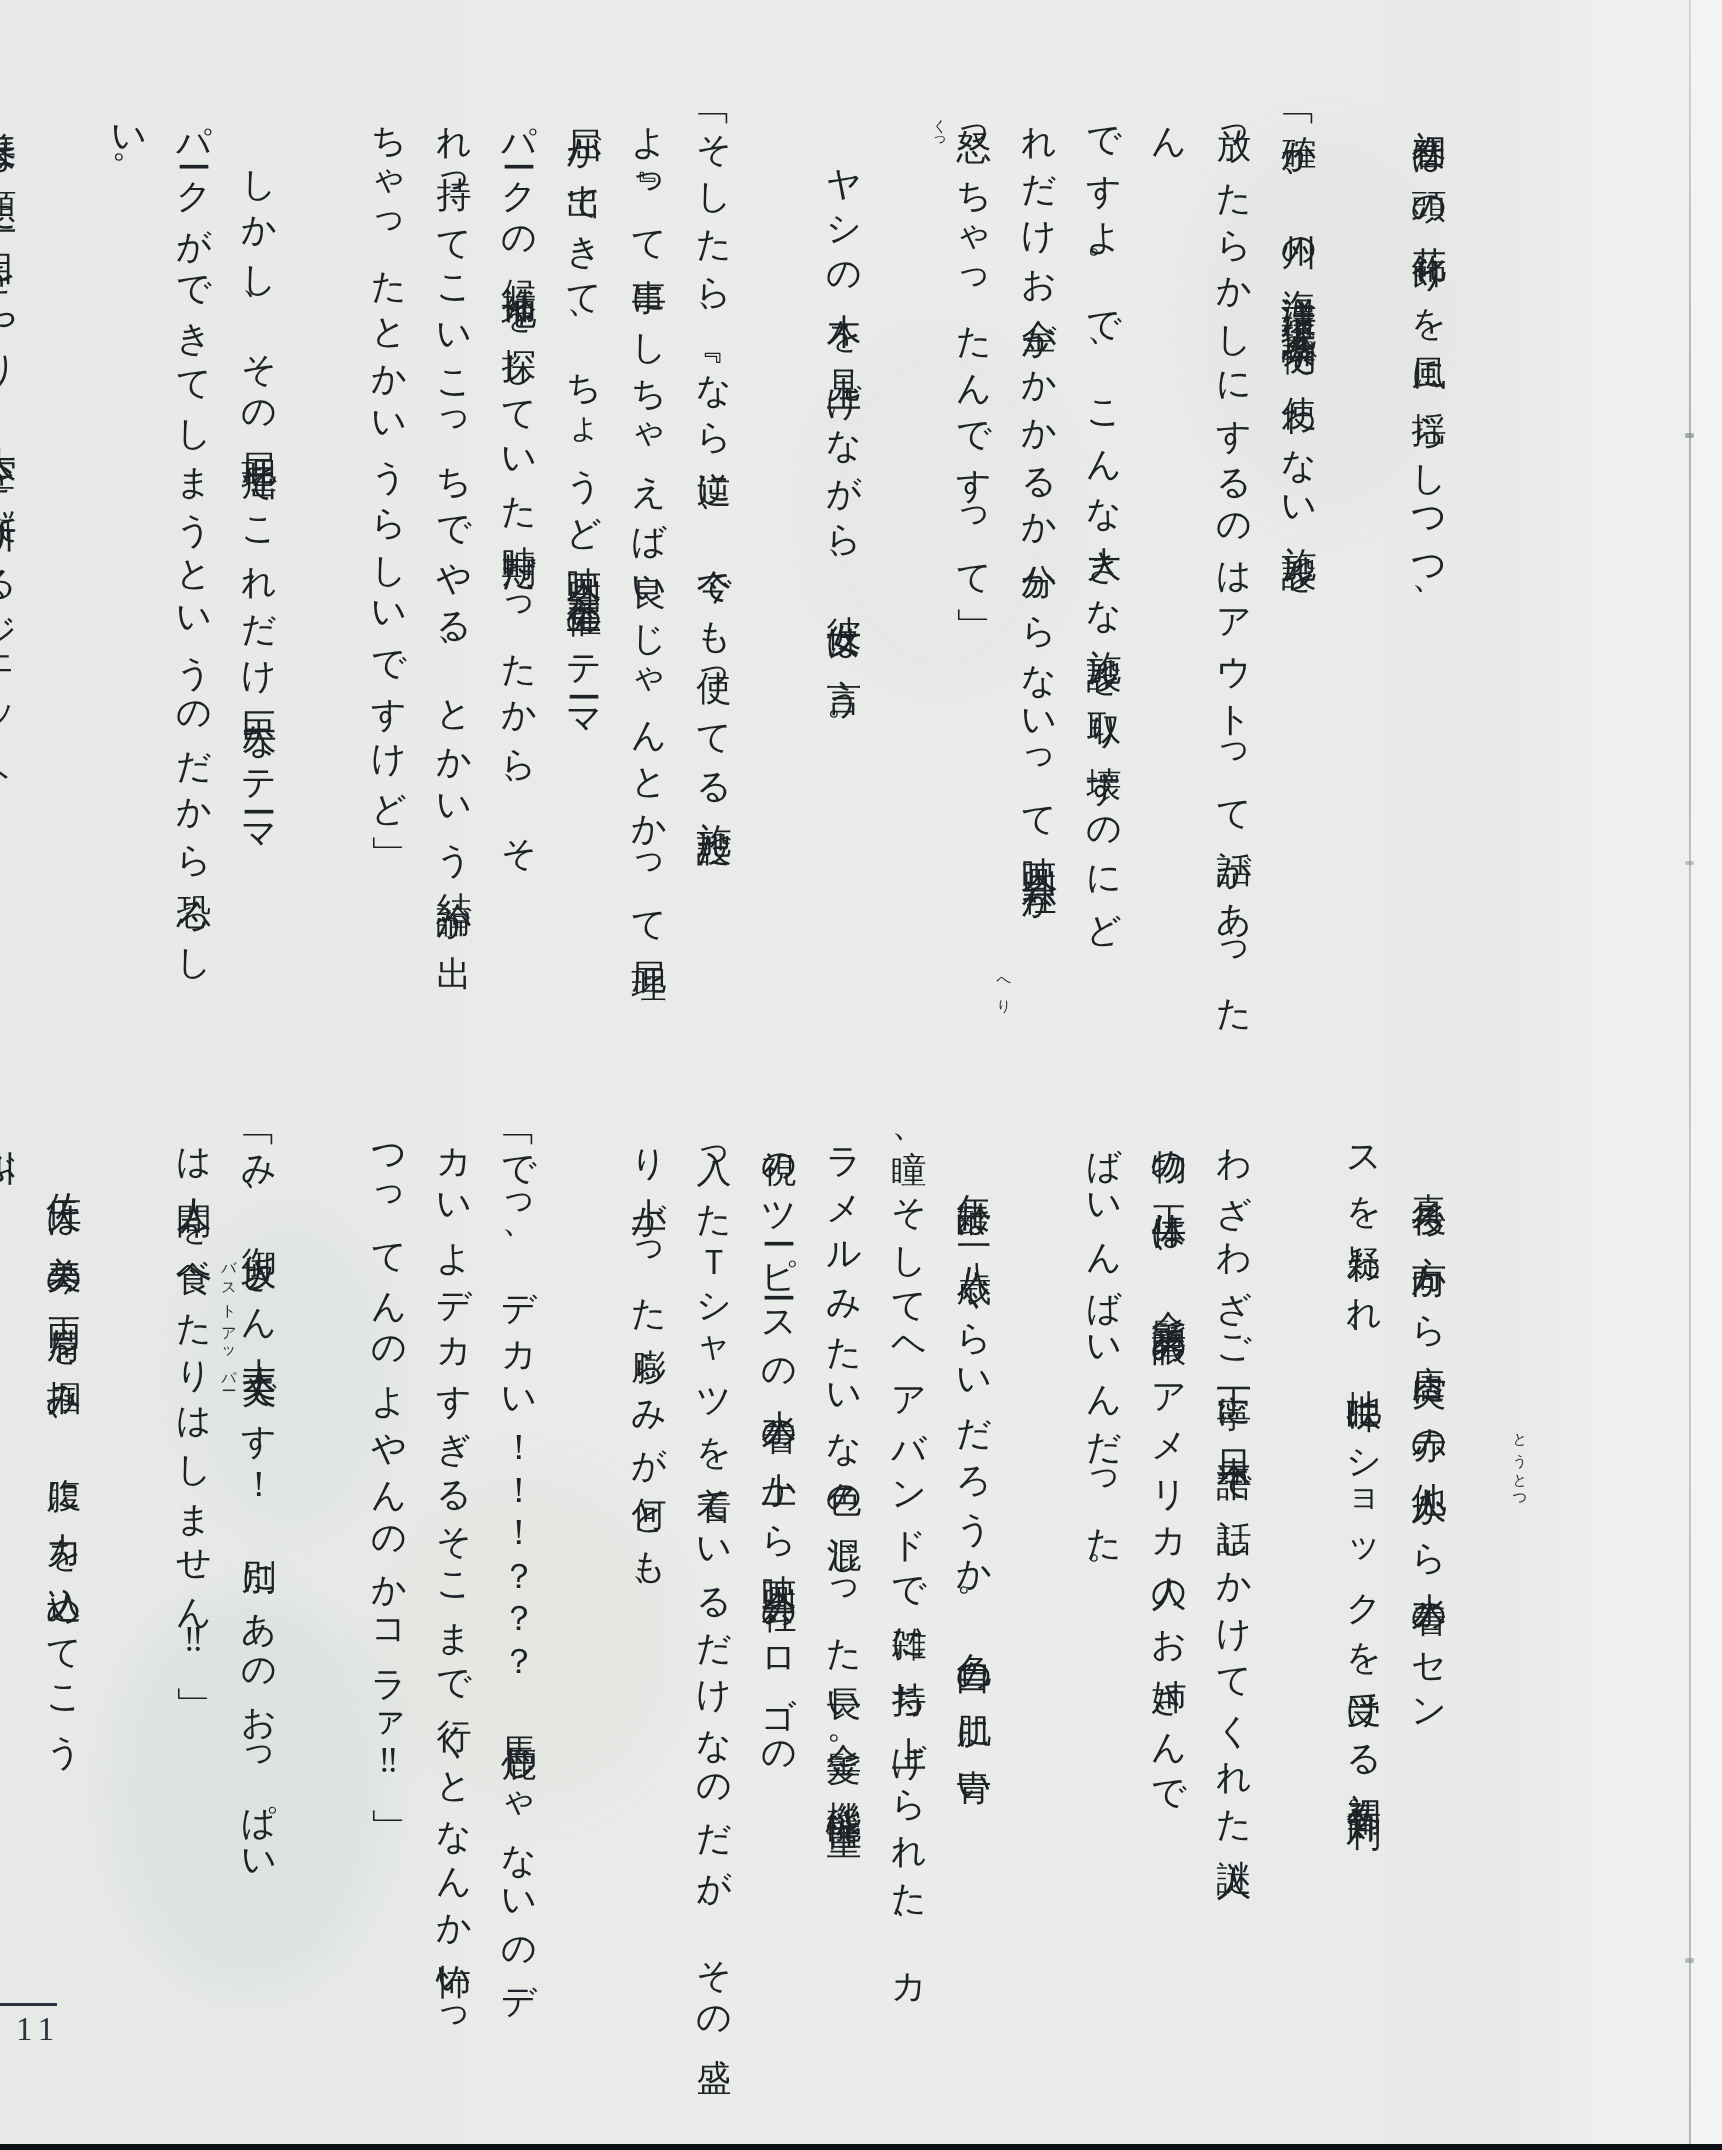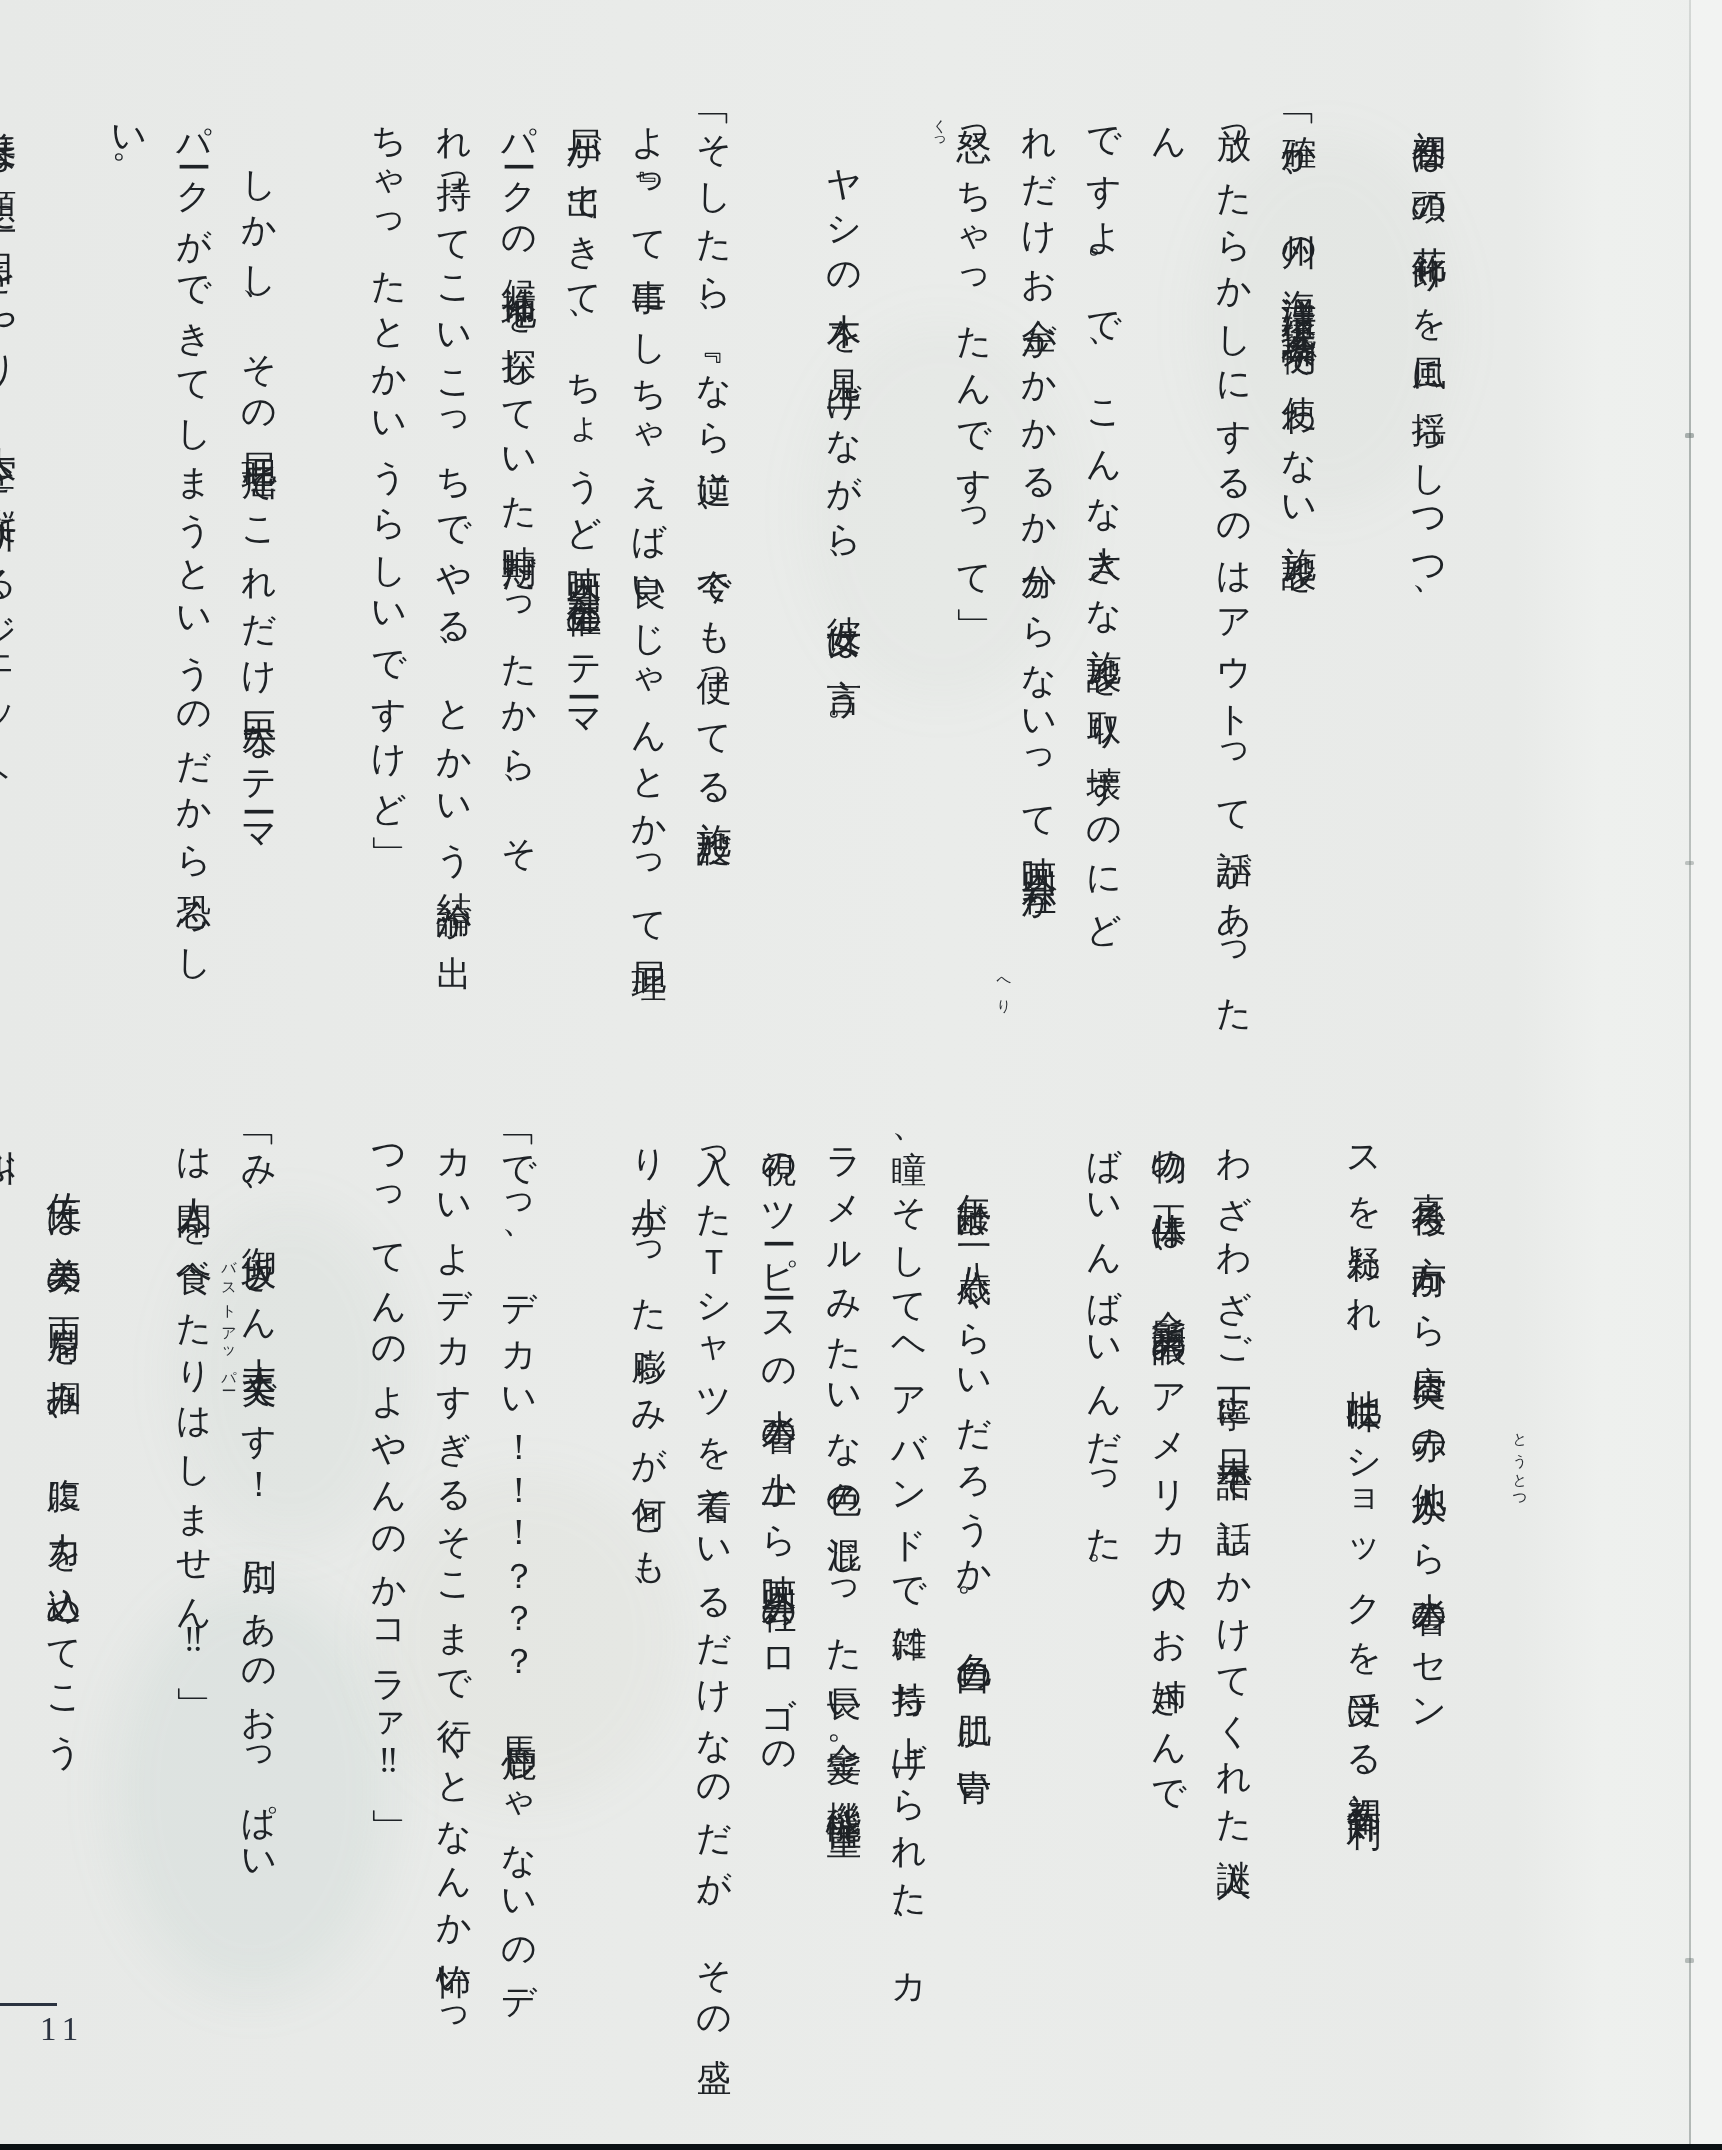--- a/index.html
+++ b/index.html
@@ -48,21 +48,21 @@
     white-space:pre;
   }
   #fg-kutsu{left:932px;top:109px;}
   #fg-heri{left:996px;top:969px;}
   #fg-totsu{left:1512px;top:1423px;}
   #fg-bust{left:221px;top:1251px;letter-spacing:4.8px;font-size:15px;}
 
   
   .pn-rule{position:absolute;left:0;top:2003px;width:57px;height:2.7px;background:#2b3340;}
   .page-number{
-    position:absolute;left:40px;top:2011px;width:43px;
+    position:absolute;left:16px;top:2011px;width:43px;
     font-size:33px;letter-spacing:6.5px;color:#2b3340;text-align:center;
     font-family:"Liberation Serif","DejaVu Serif",serif;
   }
 </style>
 </head>
 <body>
 
 <div class="paper-gradient"></div>
 
 <div class="bleed b1"></div>

